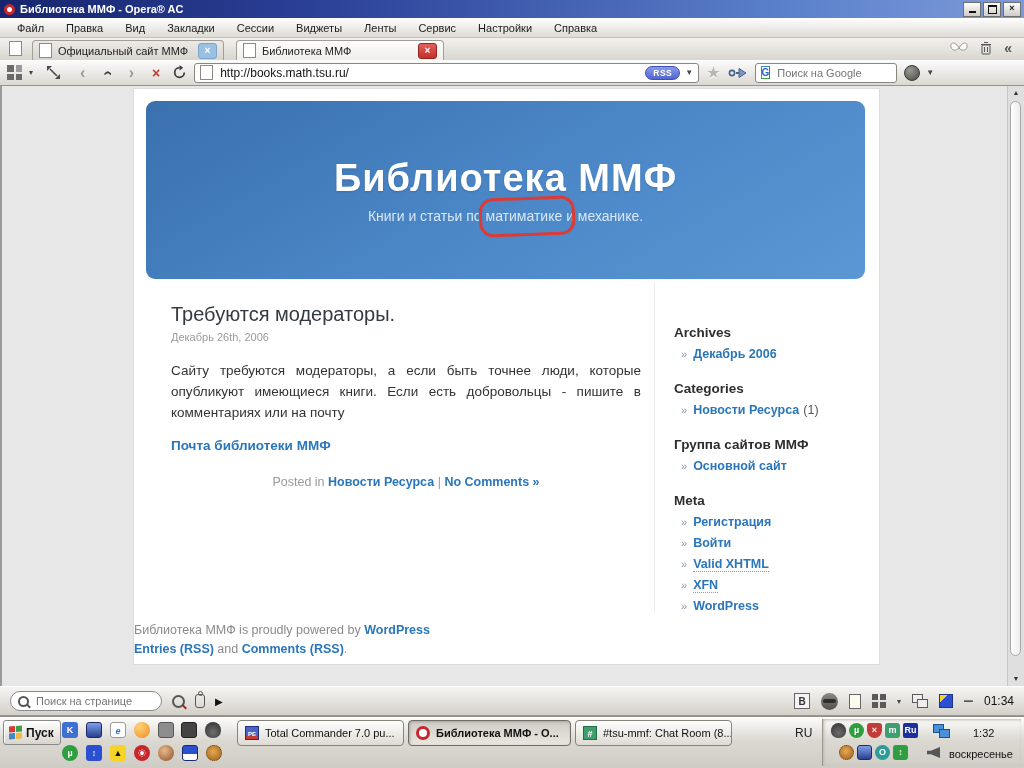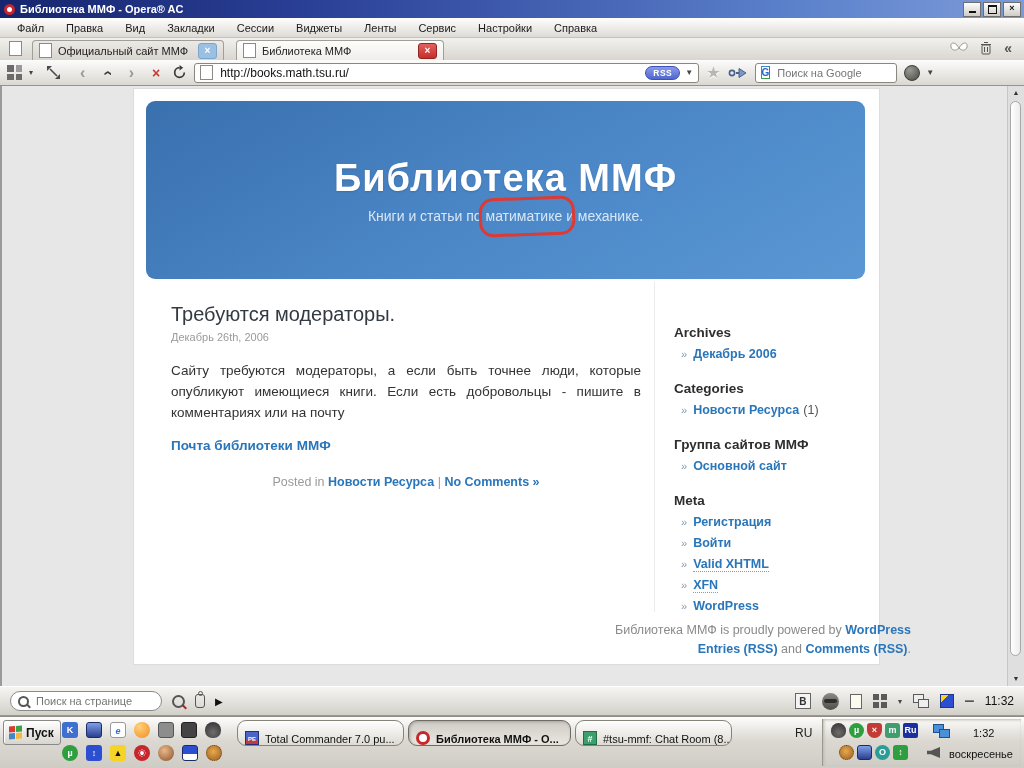--- a/index.html
+++ b/index.html
@@ -107,21 +107,21 @@
   .sb-search input{width:122px;height:18px;border:1px solid #777;font-size:12px;
     padding:0 3px;font-family:inherit;}
   .sb-btn{font-size:11px;color:#111;background:linear-gradient(#f8f8f8,#d2d2d2);
     border:1px solid #555;border-radius:9px;padding:2px 8px;
     box-shadow:0 0 0 1px #a8a8a8;font-family:inherit;}
   .sb-h{font-weight:bold;color:#2e2e2e;font-size:13.5px;margin-top:20px;}
   .sb-item{margin:7px 0 0 7px;}
   .bullet{color:#8a9aae;margin-right:6px;font-size:11px;}
   .count{color:#555;margin-left:4px;}
   .dotted{border-bottom:1px dotted #7aa0c4;}
-  .card-footer{left:0;top:532px;width:777px;text-align:right;font-size:12.5px;
+  .card-footer{left:0;top:532px;width:777px;text-align:left;font-size:12.5px;
     color:#8a8a8a;line-height:1.5;}
 
   
   .scroll{left:1005px;top:0;width:17px;height:600px;background:#dfdfdf;
     border-left:1px solid #c6c6c6;box-sizing:border-box;}
   .scroll-up,.scroll-down{position:absolute;left:0;width:16px;height:14px;
     text-align:center;font-size:7px;color:#333;line-height:14px;}
   .scroll-down{bottom:0;}
   .scroll-thumb{position:absolute;left:2px;top:15px;width:11px;height:555px;
     background:linear-gradient(to right,#ffffff,#ececec);
@@ -197,22 +197,22 @@
   .q-op{background:radial-gradient(circle at 50% 50%,#fff 30%,#c6262c 32%);border-radius:50%;color:#c6262c;}
   .q-face{background:radial-gradient(circle at 40% 35%,#e8b98a,#8a4f2a);border-radius:50%;}
   .q-fd{background:linear-gradient(#2b4fd0 55%,#fff 56%);border:1px solid #1c2a66;box-sizing:border-box;}
   .q-spk{background:radial-gradient(circle at 45% 40%,#e8a94f,#9a5f1e);border-radius:50%;border:1px dotted #6e3f10;box-sizing:border-box;}
   .q-shield{background:#c23b36;border-radius:3px 3px 50% 50%;}
   .q-mirc{background:#3f9e6e;}
   .q-ru{background:#1c2f9e;width:20px;border-radius:2px;}
   .q-teal{background:#2a9e96;border-radius:50%;}
   .q-grn{background:#2f9e3f;}
   .taskbtn{position:absolute;top:3px;height:26px;border:1px solid #868378;
-    border-radius:9px;background:linear-gradient(#fefefe,#dedbd4);display:flex;
-    align-items:flex-end;gap:6px;padding:0 7px;font-size:11px;color:#111;
+    border-radius:4px;background:linear-gradient(#fefefe,#dedbd4);display:flex;
+    align-items:center;gap:6px;padding:0 7px;font-size:11px;color:#111;
     box-sizing:border-box;white-space:nowrap;overflow:hidden;}
   .taskbtn-active{background:linear-gradient(#cfccc5,#eae7e1);border-color:#6f6c64;
     box-shadow:inset 1px 1px 3px #a8a59e;font-weight:bold;}
   .ti{flex:0 0 auto;width:14px;height:14px;font-size:6px;color:#fff;
     text-align:center;line-height:14px;font-weight:bold;}
   .ti-tc{background:linear-gradient(#4a64c8 70%,#c23b36 71%);border:1px solid #22307e;box-sizing:border-box;}
   .ti-opera{background:#fff;border:3px solid #c6262c;border-radius:50%;width:8px;height:8px;box-sizing:content-box;}
   .ti-chat{background:#3f9e6e;border:1px solid #1e6e46;box-sizing:border-box;color:#fff;font-size:9px;}
   .lang{position:absolute;left:795px;top:9px;font-size:12px;color:#222;}
   .tray{position:absolute;left:822px;top:2px;width:198px;height:47px;
@@ -416,21 +416,21 @@
           <span></span>
           <span></span>
         </span>
       <span class="caret">▾</span>
       <span class="ic-cascade">
           <i></i>
           <i></i>
         </span>
       <span class="ic-book"></span>
       <span class="dashg">‒</span>
-      <span class="sb-clock">11:32</span>
+      <span class="sb-clock">01:34</span>
     </div>
   </div>
 
   <div class="abs taskbar">
     <div class="abs startbtn">
       <span class="flag">
           <span></span>
           <span></span>
           <span></span>
           <span></span>

